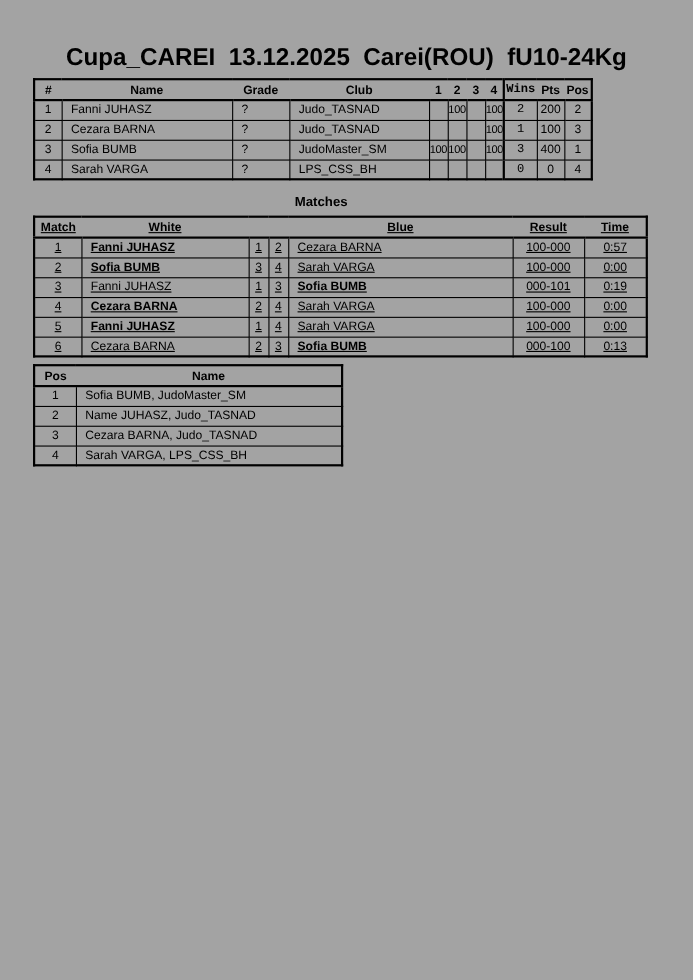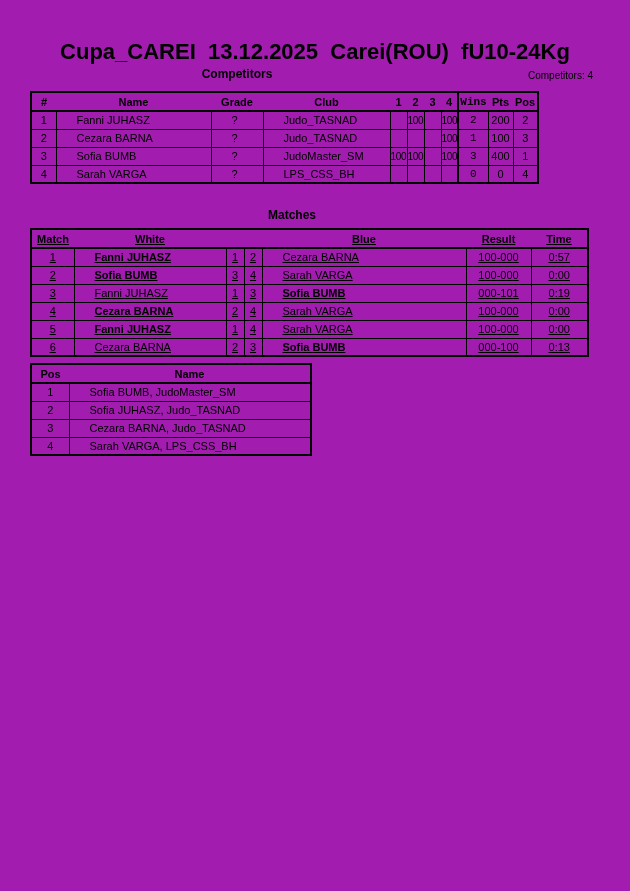--- a/index.html
+++ b/index.html
@@ -2,68 +2,64 @@
 <html><head>
 <meta charset="utf-8">
 <style>
   * { box-sizing: border-box; }
   html, body { margin: 0; padding: 0; }
   body {
     width: 630px; height: 891px;
     background: #ffffff; color: #000000;
     font-family: "Liberation Sans", sans-serif;
   }
-  .page { position: relative; width: 630px; height: 891px; overflow: hidden; background: #a21caf; }
+  .page { position: relative; width: 630px; height: 891px; overflow: hidden; background: #a3a3a3; }
   .title {
     margin: 0; padding-top: 40px;
     text-align: center;
     font-size: 22px; font-weight: 700;
     line-height: 24px;
     white-space: pre;
   }
   .subhead-row { position: relative; height: 20px; }
   .section-heading { font-size: 12px; font-weight: 700; line-height: 14px; }
   .competitors-heading { position: absolute; left: 0; bottom: 3px; width: 474px; text-align: center; }
   .competitors-count { position: absolute; right: 37px; bottom: 3px; font-size: 10px; font-weight: 400; }
   .heading-wrap { text-align: center; }
-  .matches-heading-wrap { width: 584px; margin-top: 24px; }
+  .matches-heading-wrap { width: 584px; margin-top: 12px; }
   .results-heading-wrap { width: 360px; margin-top: 12px; }
 
   table { border-collapse: collapse; table-layout: fixed; margin-left: 30px; border: 2px solid #000; }
   #competitors-table { width: 507px; margin-top: 7px; }
   #matches-table     { width: 557px; margin-top: 6px; text-decoration: underline; }
   #results-table     { width: 280px; margin-top: 6px; }
 
   td {
     border: 1px solid #000;
     height: 18px; font-size: 11px;
     padding: 0 2px; overflow: hidden; white-space: nowrap;
   }
   th {
     border: 0 solid #000; border-bottom: 2px solid #000;
     height: 19px; font-size: 11px; font-weight: 700;
     padding: 0 1px; text-align: center; white-space: nowrap;
   }
   .thick-l { border-left: 2px solid #000 !important; font-family: Liberation Mono, monospace; }
-  .l { text-align: left; padding-left: 20px; }
+  .l { text-align: left; padding-left: 8px; }
   .c { text-align: center; }
   .sm { font-size: 10px; padding: 0; letter-spacing: -0.3px; }
   .bold { font-weight: 700; }
 </style>
 </head>
 <body>
 
 <div class="page">
 
   <h1 class="title">Cupa_CAREI  13.12.2025  Carei(ROU)  fU10-24Kg</h1>
 
-  <div class="subhead-row">
-    <div class="section-heading competitors-heading">Competitors</div>
-    <div class="competitors-count">Competitors: 4</div>
-  </div>
 
   <table id="competitors-table">
     <colgroup>
       <col style="width:25px">
         <col style="width:155px">
         <col style="width:52px">
         <col style="width:127px">
       <col style="width:17px">
         <col style="width:17px">
         <col style="width:17px">
@@ -238,21 +234,21 @@
         <th>Name</th>
       </tr>
     </thead>
     <tbody>
       <tr>
         <td class="c">1</td>
         <td class="l">Sofia BUMB, JudoMaster_SM</td>
       </tr>
       <tr>
         <td class="c">2</td>
-        <td class="l">Sofia JUHASZ, Judo_TASNAD</td>
+        <td class="l">Name JUHASZ, Judo_TASNAD</td>
       </tr>
       <tr>
         <td class="c">3</td>
         <td class="l">Cezara BARNA, Judo_TASNAD</td>
       </tr>
       <tr>
         <td class="c">4</td>
         <td class="l">Sarah VARGA, LPS_CSS_BH</td>
       </tr>
     </tbody>

